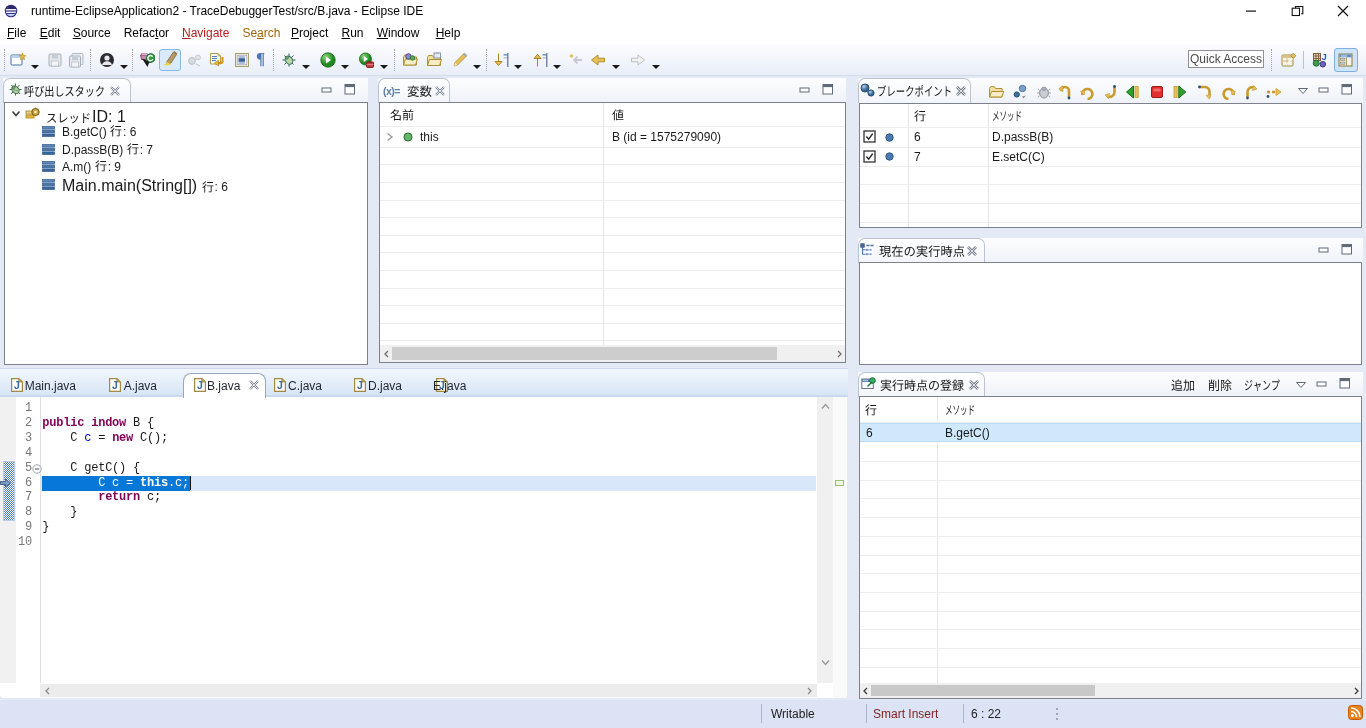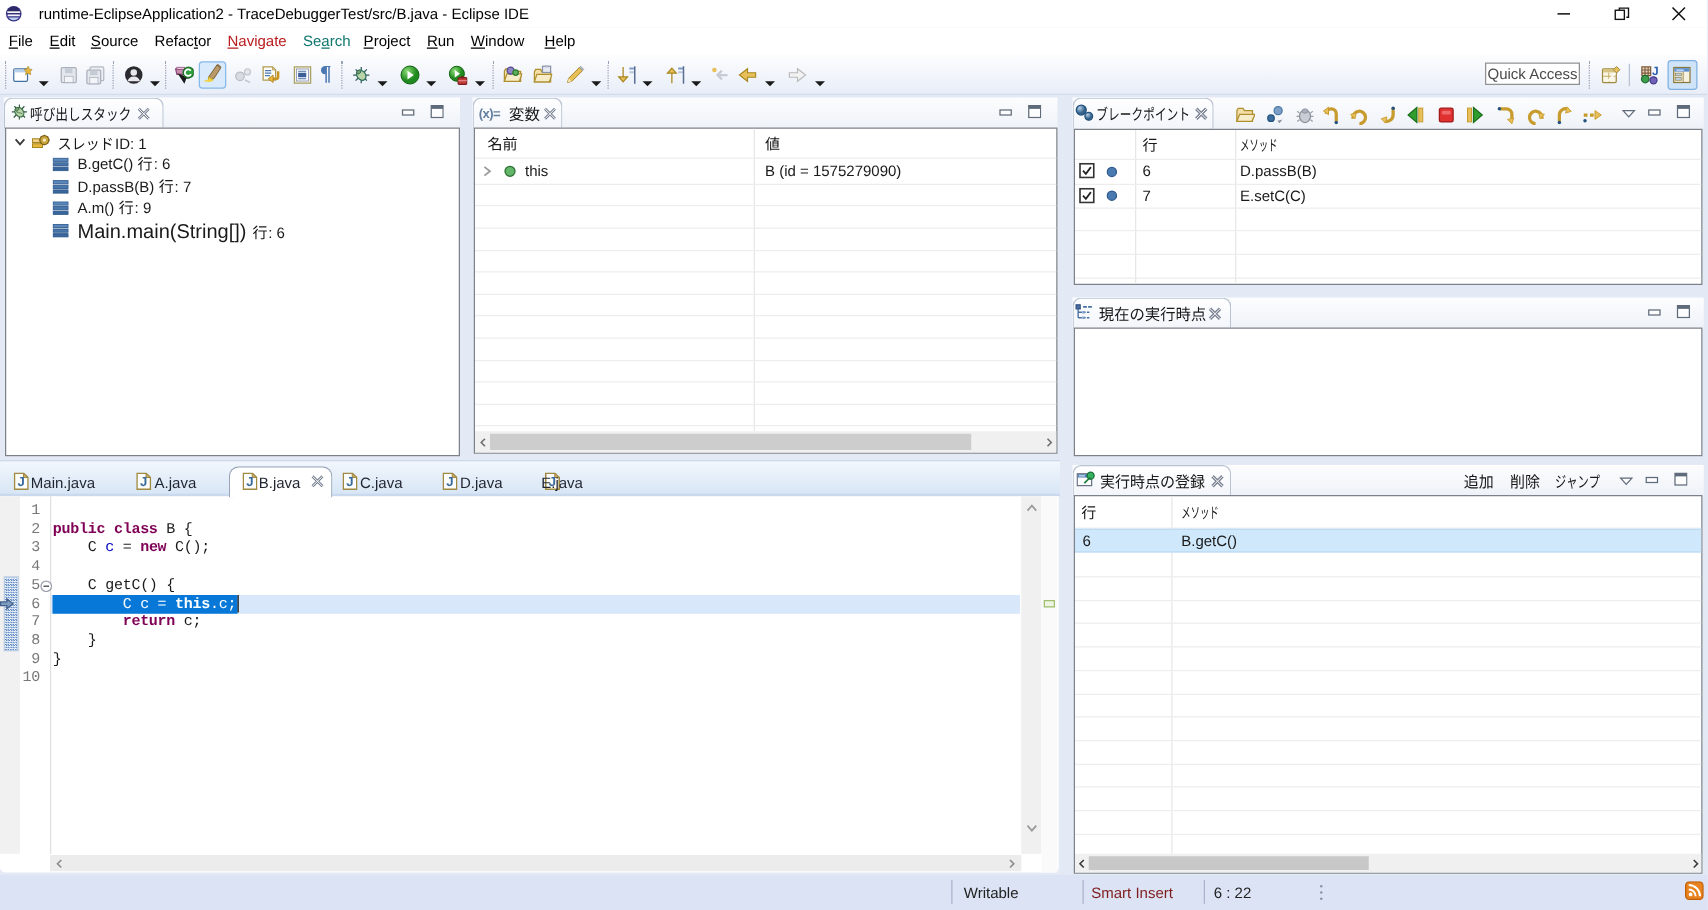--- a/index.html
+++ b/index.html
@@ -32,21 +32,21 @@
 <path d="M67.5 8.2v-1.7h7.3v7.3h-1.7" fill="none" stroke="#111" stroke-width="1.1"></path>
 <rect x="64.2" y="8.2" width="7.3" height="7.3" fill="#fff" stroke="#111" stroke-width="1.1"></rect>
 <path d="M110 6l10 10M120 6l-10 10" stroke="#111" stroke-width="1.2"></path>
 </svg>
 <div class="abs" style="left:0;top:22px;width:1366px;height:22px;background:#fff"></div>
 <div class="abs" style="left:7px;top:26px;font-size:12px;color:#000"><span style="text-decoration:underline">F</span>ile</div>
 <div class="abs" style="left:39.7px;top:26px;font-size:12px;color:#000"><span style="text-decoration:underline">E</span>dit</div>
 <div class="abs" style="left:72.7px;top:26px;font-size:12px;color:#000"><span style="text-decoration:underline">S</span>ource</div>
 <div class="abs" style="left:123.7px;top:26px;font-size:12px;color:#000">Refac<span style="text-decoration:underline">t</span>or</div>
 <div class="abs" style="left:182px;top:26px;font-size:12px;color:#b91c1c"><span style="text-decoration:underline">N</span>avigate</div>
-<div class="abs" style="left:242.4px;top:26px;font-size:12px;color:#0f766e">Se<span style="text-decoration:underline">a</span>rch</div>
+<div class="abs" style="left:242.4px;top:26px;font-size:12px;color:#a16207">Se<span style="text-decoration:underline">a</span>rch</div>
 <div class="abs" style="left:290.9px;top:26px;font-size:12px;color:#000"><span style="text-decoration:underline">P</span>roject</div>
 <div class="abs" style="left:341.5px;top:26px;font-size:12px;color:#000"><span style="text-decoration:underline">R</span>un</div>
 <div class="abs" style="left:376.7px;top:26px;font-size:12px;color:#000"><span style="text-decoration:underline">W</span>indow</div>
 <div class="abs" style="left:435.7px;top:26px;font-size:12px;color:#000"><span style="text-decoration:underline">H</span>elp</div>
 <div class="abs" style="left:0;top:44px;width:1366px;height:32px;background:linear-gradient(#fdfdfe,#e7edf8)"></div>
 <div class="abs" style="left:0;top:75px;width:1366px;height:1px;background:#d4dcea"></div>
 <div class="sep" style="left:4px;top:49px"></div>
 <div class="abs" style="left:10px;top:52px;width:16px;height:16px"><svg width="16" height="16" viewBox="0 0 16 16">
       <rect x="1" y="3" width="11" height="10" rx="1" fill="#fff" stroke="#4671a5" stroke-width="1"></rect>
       <rect x="1.5" y="3.5" width="10" height="2.4" fill="#b9d0ea"></rect>
@@ -239,21 +239,21 @@
 <rect x="1" y="4" width="8" height="3" fill="#f0d089" stroke="#a8861f" stroke-width="0.8"></rect>
 <rect x="1" y="8" width="8" height="3" fill="#e8b93c" stroke="#a8861f" stroke-width="0.8"></rect>
 <circle cx="10.5" cy="5" r="3.6" fill="#caa53c" stroke="#7d621a"></circle>
 <circle cx="10.5" cy="5" r="1.3" fill="#f7ecc8"></circle>
 <path d="M10.5 0.8v1M10.5 8.2v1M6.3 5h1M13.7 5h1M7.6 2.1l.7.7M12.7 7.2l.7.7M13.4 2.1l-.7.7M8.3 7.2l-.7.7" stroke="#7d621a" stroke-width="1"></path>
   </svg>
 <div class="abs" style="left:46px;top:108px;white-space:nowrap"><div style="display:inline-block;vertical-align:-4.5px"><svg width="46" height="16" viewBox="0 0 46 16" style="display:block">
         <g transform="scale(0.9375,1)">
           <path d="M9.6 3.4Q9.5 3.4 9.4 3.6Q9.4 3.8 9.3 3.9Q9.1 4.5 8.7 5.2Q8.3 5.9 7.9 6.6Q7.4 7.3 6.9 7.9Q6.3 8.6 5.5 9.3Q4.7 10.0 3.8 10.6Q2.9 11.2 2.0 11.7L1.2 10.9Q2.2 10.5 3.1 9.9Q4.0 9.3 4.7 8.7Q5.5 8.0 6.1 7.3Q6.6 6.8 7.0 6.2Q7.4 5.7 7.7 5.1Q8.0 4.5 8.1 4.0Q8.0 4.0 7.7 4.0Q7.3 4.0 6.8 4.0Q6.3 4.0 5.8 4.0Q5.3 4.0 4.8 4.0Q4.3 4.0 3.9 4.0Q3.6 4.0 3.5 4.0Q3.3 4.0 3.0 4.0Q2.7 4.0 2.5 4.0Q2.3 4.0 2.2 4.0V2.9Q2.3 2.9 2.5 3.0Q2.8 3.0 3.0 3.0Q3.3 3.0 3.5 3.0Q3.6 3.0 3.9 3.0Q4.3 3.0 4.8 3.0Q5.3 3.0 5.8 3.0Q6.3 3.0 6.8 3.0Q7.3 3.0 7.6 3.0Q8.0 3.0 8.1 3.0Q8.4 3.0 8.6 3.0Q8.9 3.0 9.0 2.9ZM7.1 7.2Q7.6 7.6 8.1 8.1Q8.6 8.6 9.1 9.2Q9.6 9.7 10.0 10.1Q10.5 10.6 10.8 11.0L9.9 11.7Q9.5 11.1 8.9 10.5Q8.4 9.8 7.7 9.2Q7.0 8.5 6.4 7.9Z M14.7 11.0Q14.7 10.9 14.8 10.7Q14.8 10.6 14.8 10.4Q14.8 10.2 14.8 9.8Q14.8 9.3 14.8 8.6Q14.8 7.9 14.8 7.1Q14.8 6.4 14.8 5.7Q14.8 5.0 14.8 4.4Q14.8 3.9 14.8 3.6Q14.8 3.4 14.8 3.2Q14.7 3.0 14.7 2.8Q14.7 2.6 14.7 2.5H15.9Q15.8 2.7 15.8 3.0Q15.8 3.3 15.8 3.6Q15.8 3.8 15.8 4.3Q15.8 4.7 15.8 5.3Q15.8 5.9 15.8 6.5Q15.8 7.2 15.8 7.8Q15.8 8.4 15.8 9.0Q15.8 9.5 15.8 9.9Q15.8 10.2 15.8 10.4Q16.6 10.2 17.6 9.8Q18.5 9.4 19.4 8.8Q20.2 8.3 21.0 7.7Q21.8 7.0 22.3 6.3L22.9 7.1Q21.7 8.6 19.9 9.7Q18.1 10.8 15.9 11.4Q15.8 11.4 15.6 11.5Q15.5 11.5 15.4 11.6Z M29.8 4.5Q29.9 4.7 30.0 5.0Q30.1 5.4 30.3 5.8Q30.4 6.2 30.6 6.5Q30.7 6.9 30.7 7.1L29.9 7.4Q29.8 7.2 29.7 6.8Q29.6 6.5 29.4 6.1Q29.3 5.7 29.1 5.3Q29.0 5.0 28.9 4.8ZM34.1 5.2Q34.1 5.3 34.0 5.5Q34.0 5.6 34.0 5.8Q33.7 6.7 33.3 7.7Q32.9 8.6 32.3 9.4Q31.4 10.5 30.4 11.2Q29.4 11.9 28.3 12.3L27.6 11.5Q28.2 11.3 29.0 10.9Q29.7 10.6 30.3 10.1Q31.0 9.6 31.5 8.9Q31.9 8.4 32.2 7.8Q32.6 7.1 32.8 6.3Q33.0 5.6 33.1 4.8ZM27.0 5.1Q27.1 5.3 27.3 5.6Q27.4 6.0 27.6 6.4Q27.7 6.8 27.9 7.2Q28.0 7.6 28.1 7.8L27.2 8.1Q27.1 7.9 27.0 7.5Q26.8 7.1 26.7 6.7Q26.5 6.3 26.4 5.9Q26.2 5.6 26.1 5.4Z M43.9 2.8Q44.0 3.0 44.2 3.3Q44.4 3.6 44.6 3.9Q44.8 4.3 45.0 4.6L44.3 4.9Q44.1 4.6 44.0 4.3Q43.8 3.9 43.6 3.6Q43.4 3.3 43.2 3.1ZM45.3 2.2Q45.5 2.4 45.7 2.7Q45.9 3.0 46.1 3.3Q46.3 3.7 46.5 3.9L45.8 4.3Q45.6 4.0 45.4 3.6Q45.3 3.3 45.1 3.0Q44.9 2.7 44.7 2.5ZM39.7 10.5Q39.7 10.3 39.7 9.8Q39.7 9.3 39.7 8.6Q39.7 7.9 39.7 7.1Q39.7 6.4 39.7 5.6Q39.7 4.9 39.7 4.3Q39.7 3.8 39.7 3.5Q39.7 3.3 39.6 2.9Q39.6 2.5 39.6 2.3H40.8Q40.7 2.5 40.7 2.9Q40.7 3.3 40.7 3.5Q40.7 4.0 40.7 4.6Q40.7 5.3 40.7 6.0Q40.7 6.8 40.7 7.5Q40.7 8.2 40.7 8.9Q40.7 9.5 40.7 9.9Q40.7 10.4 40.7 10.5Q40.7 10.7 40.7 10.9Q40.7 11.2 40.7 11.5Q40.7 11.7 40.7 11.9H39.6Q39.6 11.6 39.6 11.2Q39.7 10.8 39.7 10.5ZM40.5 5.4Q41.0 5.6 41.8 5.8Q42.5 6.1 43.2 6.4Q44.0 6.6 44.6 6.9Q45.3 7.2 45.8 7.5L45.4 8.5Q44.9 8.2 44.2 7.9Q43.6 7.6 42.9 7.3Q42.2 7.1 41.6 6.9Q40.9 6.6 40.5 6.5Z" fill="#1a1a1a"></path>
         </g>
-      </svg></div><span style="font-size:12px">ID: 1</span></div>
+      </svg></div><span style="font-size:16px">ID: 1</span></div>
 <svg class="abs" style="left:42px;top:126.19999999999999px" width="13" height="12" viewBox="0 0 13 12">
     <rect x="0.5" y="0.5" width="12" height="2.6" fill="#5b87bb" stroke="#2e5a8c" stroke-width="0.7"></rect>
     <rect x="0.5" y="4.2" width="12" height="2.6" fill="#4a77ab" stroke="#2e5a8c" stroke-width="0.7"></rect>
     <rect x="0.5" y="7.9" width="12" height="2.6" fill="#39669c" stroke="#2e5a8c" stroke-width="0.7"></rect>
   </svg>
 <div class="abs" style="left:62px;top:124.19999999999999px;white-space:nowrap"><span style="font-size:12px">B.getC()&nbsp;</span><div style="display:inline-block;vertical-align:-4.5px"><svg width="13" height="16" viewBox="0 0 13 16" style="display:block">
         <g>
           <path d="M5.2 2.0H11.1V2.9H5.2ZM8.7 5.6H9.6V11.2Q9.6 11.6 9.5 11.9Q9.4 12.1 9.1 12.2Q8.8 12.3 8.3 12.3Q7.7 12.3 6.8 12.3Q6.8 12.1 6.7 11.9Q6.6 11.6 6.5 11.4Q7.0 11.4 7.4 11.5Q7.7 11.5 8.0 11.5Q8.3 11.5 8.4 11.5Q8.6 11.4 8.7 11.4Q8.7 11.3 8.7 11.2ZM4.7 5.4H11.5V6.2H4.7ZM2.3 6.3 3.1 5.5 3.2 5.5V12.4H2.3ZM3.7 3.9 4.5 4.2Q4.1 5.0 3.5 5.7Q2.9 6.5 2.2 7.1Q1.6 7.8 0.9 8.3Q0.9 8.2 0.8 8.1Q0.6 7.9 0.5 7.8Q0.4 7.6 0.3 7.5Q0.9 7.1 1.5 6.5Q2.2 5.9 2.7 5.2Q3.3 4.6 3.7 3.9ZM3.2 1.3 4.1 1.7Q3.7 2.2 3.2 2.7Q2.6 3.3 2.1 3.8Q1.5 4.3 0.9 4.7Q0.9 4.6 0.8 4.4Q0.7 4.3 0.6 4.1Q0.5 4.0 0.4 3.9Q0.9 3.6 1.4 3.1Q2.0 2.7 2.4 2.2Q2.9 1.7 3.2 1.3Z" fill="#1a1a1a"></path>
         </g>
       </svg></div><span style="font-size:12px">: 6</span></div>
@@ -658,21 +658,21 @@
 <div class="abs mono" style="left:12px;top:460.7px;width:20px;height:15px;line-height:15px;text-align:right;color:#787878">5</div>
 <div class="abs mono" style="left:12px;top:475.6px;width:20px;height:15px;line-height:15px;text-align:right;color:#787878">6</div>
 <div class="abs mono" style="left:12px;top:490.4px;width:20px;height:15px;line-height:15px;text-align:right;color:#787878">7</div>
 <div class="abs mono" style="left:12px;top:505.2px;width:20px;height:15px;line-height:15px;text-align:right;color:#787878">8</div>
 <div class="abs mono" style="left:12px;top:520.1px;width:20px;height:15px;line-height:15px;text-align:right;color:#787878">9</div>
 <div class="abs mono" style="left:12px;top:535.0px;width:20px;height:15px;line-height:15px;text-align:right;color:#787878">10</div>
 <svg class="abs" style="left:32px;top:463.7px" width="10" height="10" viewBox="0 0 10 10">
     <circle cx="5" cy="5" r="4.2" fill="#fff" stroke="#9aa0ac"></circle>
     <path d="M2.8 5h4.4" stroke="#5a5f68" stroke-width="1.1"></path>
   </svg>
-<div class="abs mono" style="left:42.3px;top:416.2px;height:15px;line-height:15px"><span class="kw">public class</span> B {</div>
+<div class="abs mono" style="left:42.3px;top:416.2px;height:15px;line-height:15px"><span class="kw">public indow</span> B {</div>
 <div class="abs mono" style="left:42.3px;top:431.0px;height:15px;line-height:15px">    C <span class="fld">c</span> = <span class="kw">new</span> C();</div>
 <div class="abs mono" style="left:42.3px;top:460.7px;height:15px;line-height:15px">    C getC() {</div>
 <div class="abs mono" style="left:42.3px;top:490.4px;height:15px;line-height:15px">        <span class="kw">return</span> c;</div>
 <div class="abs mono" style="left:42.3px;top:505.2px;height:15px;line-height:15px">    }</div>
 <div class="abs mono" style="left:42.3px;top:520.1px;height:15px;line-height:15px">}</div>
 <div class="abs mono" style="left:42.3px;top:475.6px;height:15px;line-height:15px;color:#fff">        C c = <b>this</b>.c;</div>
 <div class="abs" style="left:817px;top:397px;width:16px;height:286px;background:#f0f0f0"></div>
 <svg class="abs" style="left:821px;top:403px" width="9" height="7" viewBox="0 0 9 7">
     <path d="M1 5.5L4.5 1.5 8 5.5" fill="none" stroke="#9a9a9a" stroke-width="1.4"></path>
   </svg>

